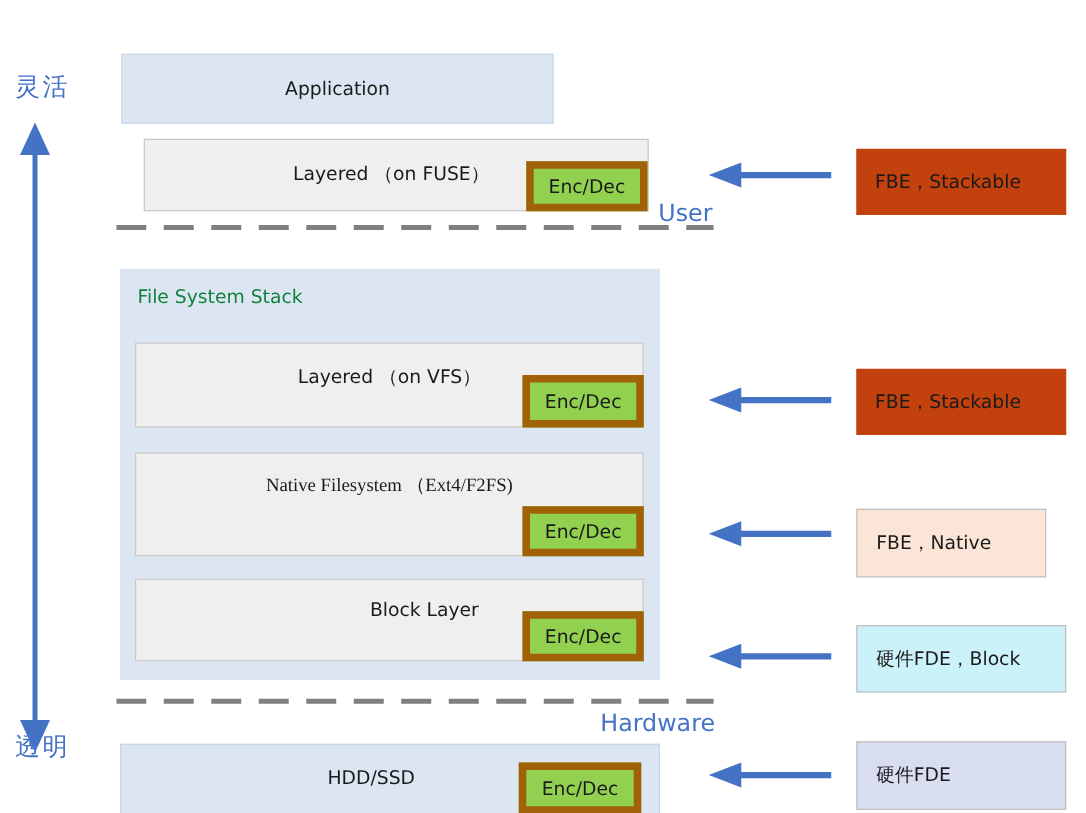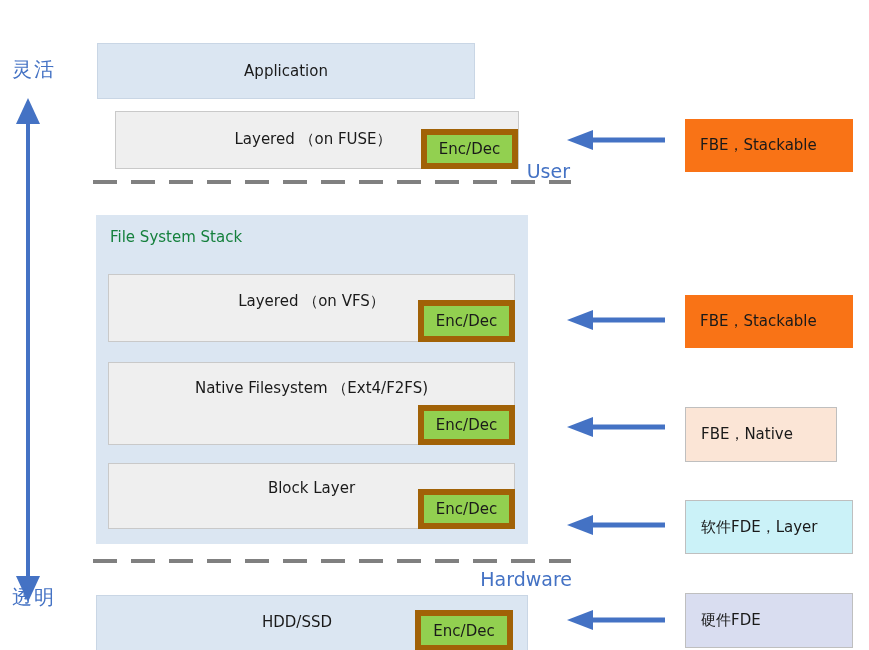--- a/index.html
+++ b/index.html
@@ -16,21 +16,21 @@
   .encdec{
     background:#92d050;border:6px solid #a16207;box-sizing:border-box;
     display:flex;align-items:center;justify-content:center;font-size:15px;color:#1a1a1a;
   }
   .rowlabel{font-size:15px;color:#1a1a1a;text-align:center;width:100%;}
   .fs-title{font-size:15px;color:#15803d;}
   .ann{
     box-sizing:border-box;display:flex;align-items:center;
     padding-left:15px;font-size:15px;color:#1a1a1a;
   }
-  .ann-yellow{background:#f97316;}
+  .ann-yellow{background:#c2410c;}
   .ann-peach{background:#fbe5d6;border:1px solid #bfbfbf;}
   .ann-cyan{background:#cbf2f8;border:1px solid #bfbfbf;}
   .ann-lavender{background:#d9ddf0;border:1px solid #bfbfbf;}
   .right-align{text-align:right;}
   svg{display:block;}
 </style>
 </head>
 <body>
 
 <div class="canvas">
@@ -38,21 +38,21 @@
   <div class="abs cjk-label" style="left:12px;top:34px;">灵活</div>
 
   <svg class="abs" style="left:11px;top:74px;" width="34" height="508">
     <polygon points="17,2 5,28 29,28" fill="#4472c4"></polygon>
     <line x1="17" y1="26" x2="17" y2="482" stroke="#4472c4" stroke-width="4"></line>
     <polygon points="17,506 5,480 29,480" fill="#4472c4"></polygon>
   </svg>
 
   <div class="abs cjk-label" style="left:12px;top:562px;">透明</div>
 
-  <div class="abs panel-blue" style="left:97px;top:21px;width:378px;height:56px;display:flex;align-items:center;justify-content:center;">
+  <div class="abs panel-blue" style="left:97px;top:21px;width:346px;height:56px;display:flex;align-items:center;justify-content:center;">
     <span class="rowlabel">Application</span>
   </div>
 
   <div class="abs box-gray" style="left:115px;top:89px;width:404px;height:58px;">
     <div class="abs rowlabel" style="left:0;top:18px;padding-right:8px;box-sizing:border-box;">Layered （on FUSE）</div>
   </div>
   <div class="abs encdec" style="left:421px;top:107px;width:97px;height:40px;">
     <span>Enc/Dec</span>
   </div>
 
@@ -65,29 +65,29 @@
     <div class="abs fs-title" style="left:14px;top:13px;">File System Stack</div>
   </div>
 
   <div class="abs box-gray" style="left:108px;top:252px;width:407px;height:68px;">
     <div class="abs rowlabel" style="left:0;top:17px;text-align:center;">Layered （on VFS）</div>
   </div>
   <div class="abs encdec" style="left:418px;top:278px;width:97px;height:42px;">
     <span>Enc/Dec</span>
   </div>
 
-  <div class="abs box-gray" style="left:108px;top:340px;width:407px;height:83px;">
+  <div class="abs box-gray" style="left:108px;top:340px;width:407px;height:83px;font-family:Liberation Serif, serif;">
     <div class="abs rowlabel" style="left:0;top:16px;">Native Filesystem （Ext4/F2FS)</div>
   </div>
   <div class="abs encdec" style="left:418px;top:383px;width:97px;height:40px;">
     <span>Enc/Dec</span>
   </div>
 
   <div class="abs box-gray" style="left:108px;top:441px;width:407px;height:66px;">
-    <div class="abs rowlabel" style="left:0;top:15px;">Block Layer</div>
+    <div class="abs rowlabel" style="left:0;top:15px;padding-left:28px;">Block Layer</div>
   </div>
   <div class="abs encdec" style="left:418px;top:467px;width:97px;height:40px;">
     <span>Enc/Dec</span>
   </div>
 
   <svg class="abs" style="left:93px;top:536px;" width="478" height="6">
     <line x1="0" y1="3" x2="478" y2="3" stroke="#808080" stroke-width="4" stroke-dasharray="24 14"></line>
   </svg>
   <div class="abs panel-blue" style="left:96px;top:573px;width:432px;height:57px;">
     <div class="abs rowlabel" style="left:0;top:17px;padding-right:30px;box-sizing:border-box;">HDD/SSD</div>
@@ -101,21 +101,21 @@
   <div class="abs ann ann-yellow" style="left:685px;top:97px;width:168px;height:53px;">
     <span>FBE，Stackable</span>
   </div>
   <div class="abs ann ann-yellow" style="left:685px;top:273px;width:168px;height:53px;">
     <span>FBE，Stackable</span>
   </div>
   <div class="abs ann ann-peach" style="left:685px;top:385px;width:152px;height:55px;">
     <span>FBE，Native</span>
   </div>
   <div class="abs ann ann-cyan" style="left:685px;top:478px;width:168px;height:54px;">
-    <span>软件FDE，Layer</span>
+    <span>硬件FDE，Block</span>
   </div>
   <div class="abs ann ann-lavender" style="left:685px;top:571px;width:168px;height:55px;">
     <span>硬件FDE</span>
   </div>
 
   <svg class="abs" style="left:564px;top:105px;" width="106" height="26">
     <line x1="27" y1="13" x2="101" y2="13" stroke="#4472c4" stroke-width="5"></line>
     <polygon points="3,13 29,3 29,23" fill="#4472c4"></polygon>
   </svg>
   <svg class="abs" style="left:564px;top:285px;" width="106" height="26">

